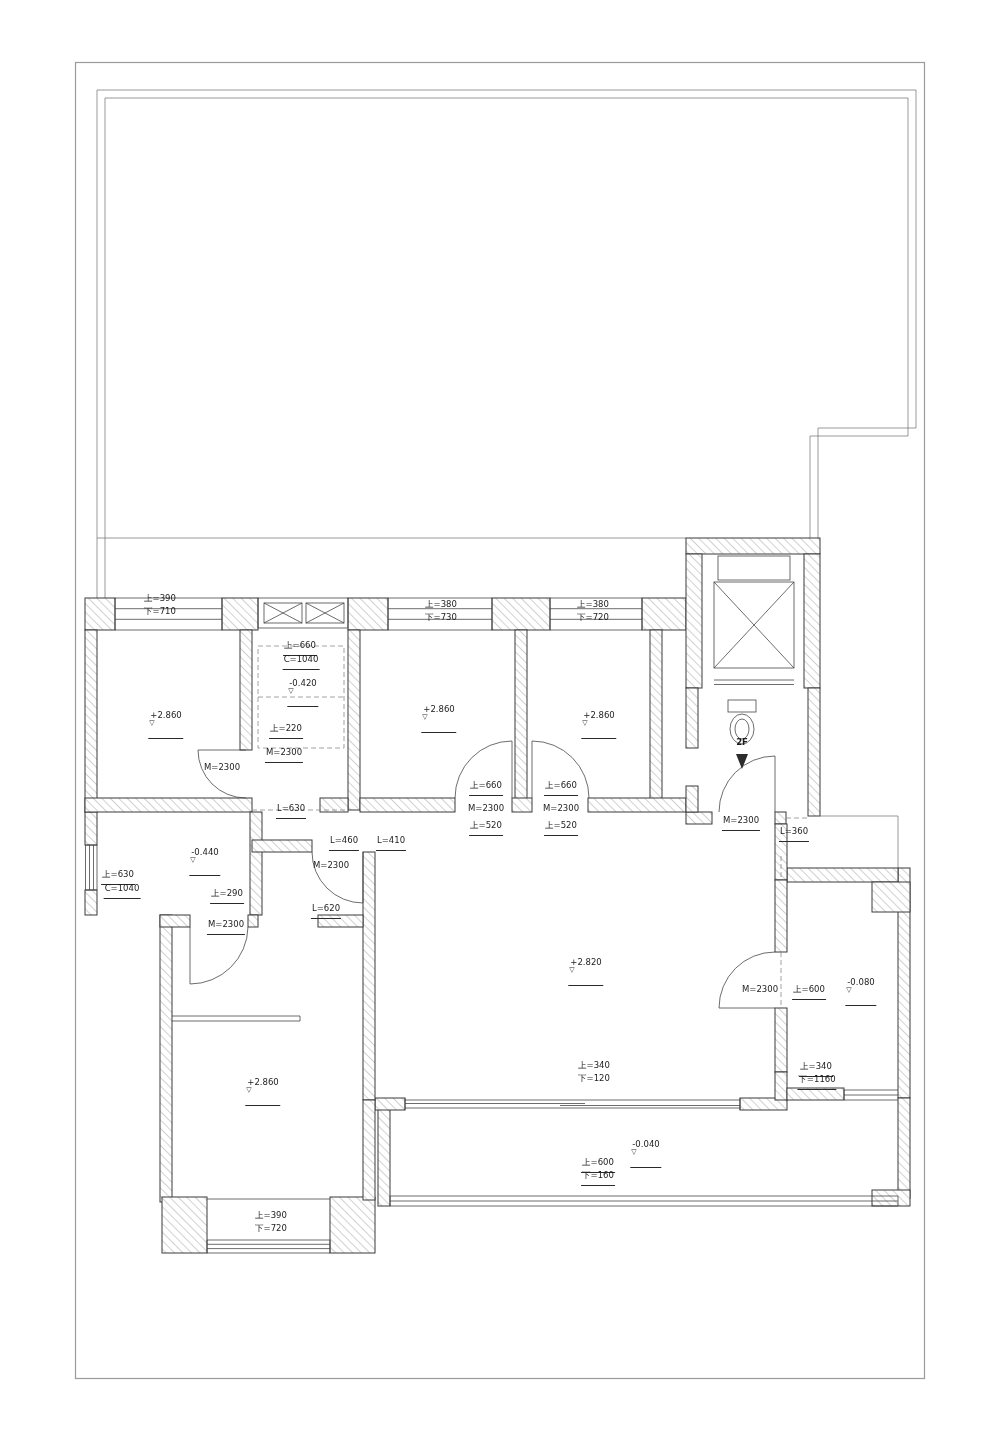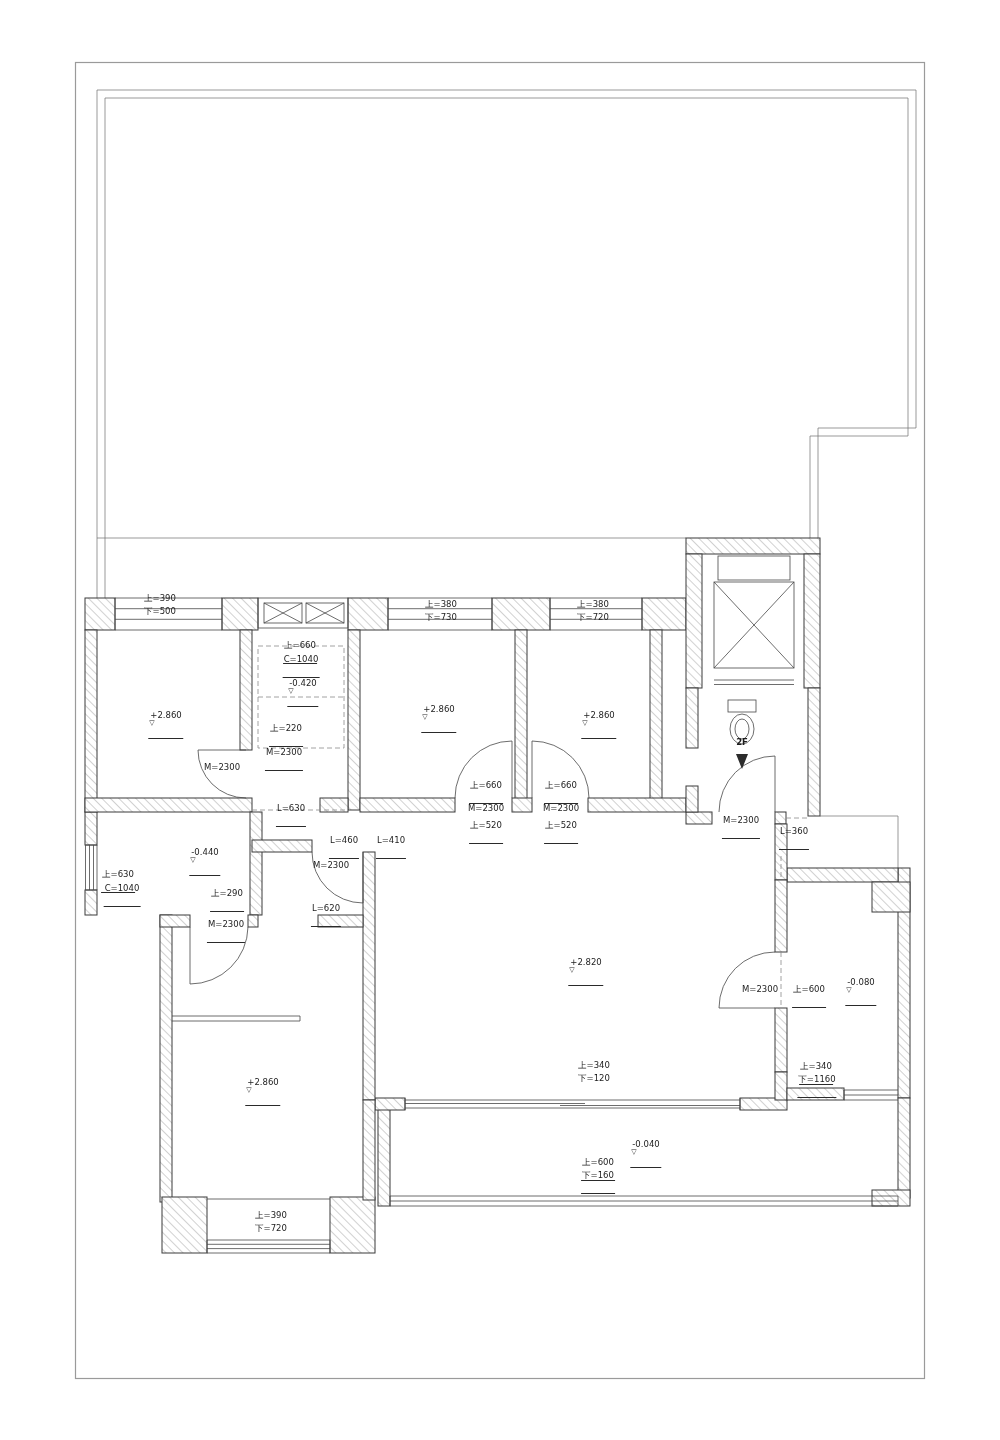--- a/index.html
+++ b/index.html
@@ -3,21 +3,21 @@
 <meta charset="utf-8">
 <style>
   :root{ --line:#3b3b3b; --hatch:#9a9a9a; }
   html,body{margin:0;padding:0;background:#fff;}
   .canvas{position:relative;width:1000px;height:1380px;background:#fff;overflow:hidden;
           font-family:"DejaVu Sans",sans-serif;}
   .canvas svg{position:absolute;left:0;top:0;}
   #labels{position:absolute;left:0;top:0;width:100%;height:100%;}
   .lbl{position:absolute;transform:translateX(-50%);font-size:8.5px;line-height:1.05;
        color:#1c1c1c;white-space:nowrap;letter-spacing:0;}
-  .lbl.u{border-bottom:1px solid #2a2a2a;padding:0 1px 13px;}
+  .lbl.u{border-bottom:1px solid #2a2a2a;padding:0 1px 5px;}
   .lvl{position:absolute;transform:translateX(-50%);font-size:8.5px;line-height:1.05;
        color:#1c1c1c;white-space:nowrap;border-bottom:1px solid #2a2a2a;padding:0 2px 18px;}
   .lvl::after{content:"▽";position:absolute;left:1px;top:9px;font-size:7px;color:#1c1c1c;}
   .floor{font-weight:bold;}
 </style>
 </head>
 <body>
 
 <div class="canvas">
 
@@ -161,21 +161,21 @@
       <ellipse class="t" cx="742" cy="729" rx="7" ry="10"></ellipse>
     </g>
 
     <g>
       <polygon points="736,754 748,754 742,769" fill="#2c2c2c"></polygon>
     </g>
   </svg>
 
   <div id="labels">
       <div class="lbl" style="left: 160px; top: 594px;">上=390</div>
-      <div class="lbl" style="left: 160px; top: 607px;">下=500</div>
+      <div class="lbl" style="left: 160px; top: 607px;">下=710</div>
       <div class="lbl" style="left: 441px; top: 600px;">上=380</div>
       <div class="lbl" style="left: 441px; top: 613px;">下=730</div>
       <div class="lbl" style="left: 593px; top: 600px;">上=380</div>
       <div class="lbl" style="left: 593px; top: 613px;">下=720</div>
       <div class="lbl u" style="left: 300px; top: 641px;">上=660</div>
       <div class="lbl u" style="left: 301px; top: 655px;">C=1040</div>
       <div class="lbl u" style="left: 286px; top: 724px;">上=220</div>
       <div class="lbl u" style="left: 284px; top: 748px;">M=2300</div>
       <div class="lbl" style="left: 222px; top: 763px;">M=2300</div>
       <div class="lbl u" style="left: 291px; top: 804px;">L=630</div>

